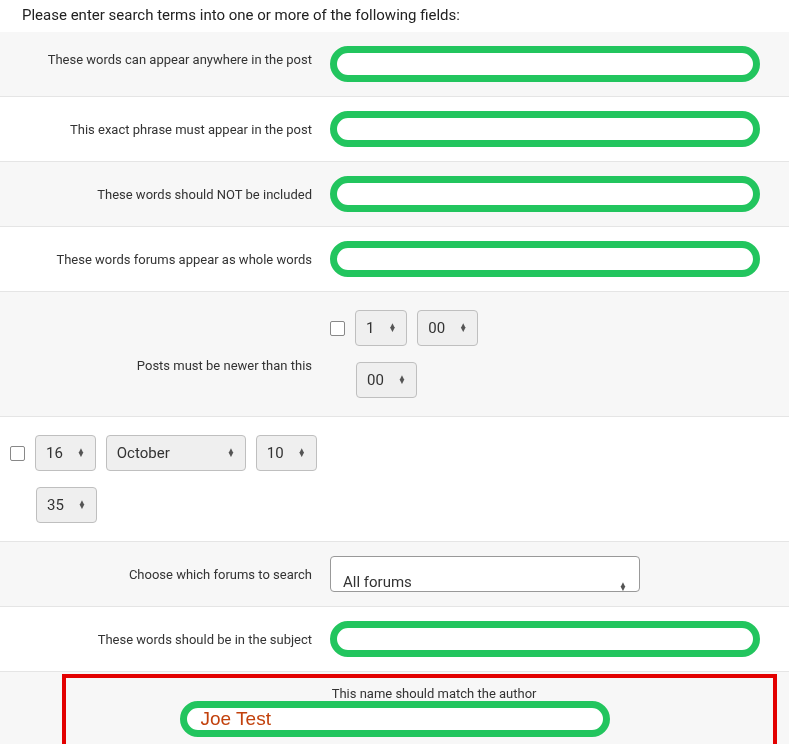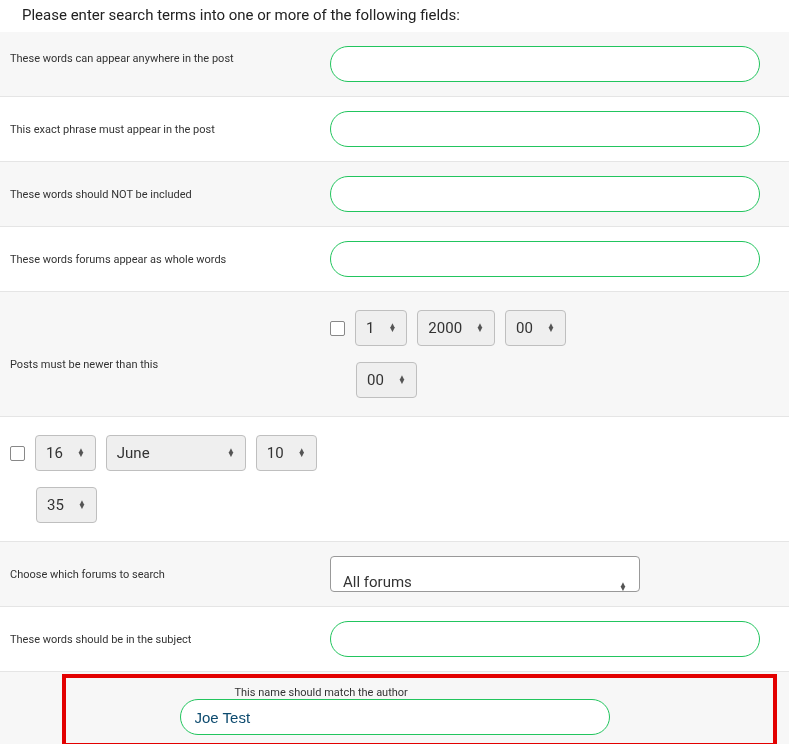--- a/index.html
+++ b/index.html
@@ -21,41 +21,42 @@
     display: flex;
     align-items: center;
     padding: 14px 10px;
     border-bottom: 1px solid #e5e5e5;
   }
   .row.shaded { background: #f7f7f7; }
   .row.tall { align-items: flex-start; }
   .label-col {
     width: 320px;
     flex-shrink: 0;
+    text-align: right;
     padding-right: 18px;
     padding-top: 6px;
     color: #333;
-    font-size: 11px;
+    font-size: 13px;
   }
   .row:not(.tall) .label-col { padding-top: 0; }
   .input-col {
     flex: 1;
     display: flex;
     flex-wrap: wrap;
     align-items: center;
     gap: 10px;
   }
   .text-input {
     width: 430px;
     height: 36px;
-    border: 1px solid #22c55e;
+    border: 7px solid #22c55e;
     border-radius: 18px;
     padding: 0 14px;
-    font-size: 15px;
-    color: #0c4a6e;
+    font-size: 19px;
+    color: #c2410c;
     background: #fff;
     outline: none;
   }
   .select-box {
     display: inline-flex;
     align-items: center;
     justify-content: space-between;
     background: #efefef;
     border: 1px solid #bfbfbf;
     border-radius: 4px;
@@ -159,24 +160,20 @@
 <div class="row shaded tall" style="padding-top:18px;padding-bottom:18px;">
   <div class="label-col" style="padding-top:48px;">Posts must be newer than this</div>
   <div class="input-col">
     <div class="date-group">
       <span class="checkbox"></span>
       <span class="select-box">
         <span>1</span>
         <span class="sort-icon"></span>
       </span>
       <span class="select-box">
-        <span>2000</span>
-        <span class="sort-icon"></span>
-      </span>
-      <span class="select-box">
         <span>00</span>
         <span class="sort-icon"></span>
       </span>
       <div class="date-line2">
         <span class="select-box">
           <span>00</span>
           <span class="sort-icon"></span>
         </span>
       </div>
     </div>
@@ -185,21 +182,21 @@
 
 <div class="row tall" style="padding-top:18px;padding-bottom:18px;">
   <div class="input-col">
     <div class="date-group">
       <span class="checkbox"></span>
       <span class="select-box">
         <span>16</span>
         <span class="sort-icon"></span>
       </span>
       <span class="select-box wide">
-        <span>June</span>
+        <span>October</span>
         <span class="sort-icon"></span>
       </span>
       <span class="select-box">
         <span>10</span>
         <span class="sort-icon"></span>
       </span>
       <div class="date-line2">
         <span class="select-box">
           <span>35</span>
           <span class="sort-icon"></span>

